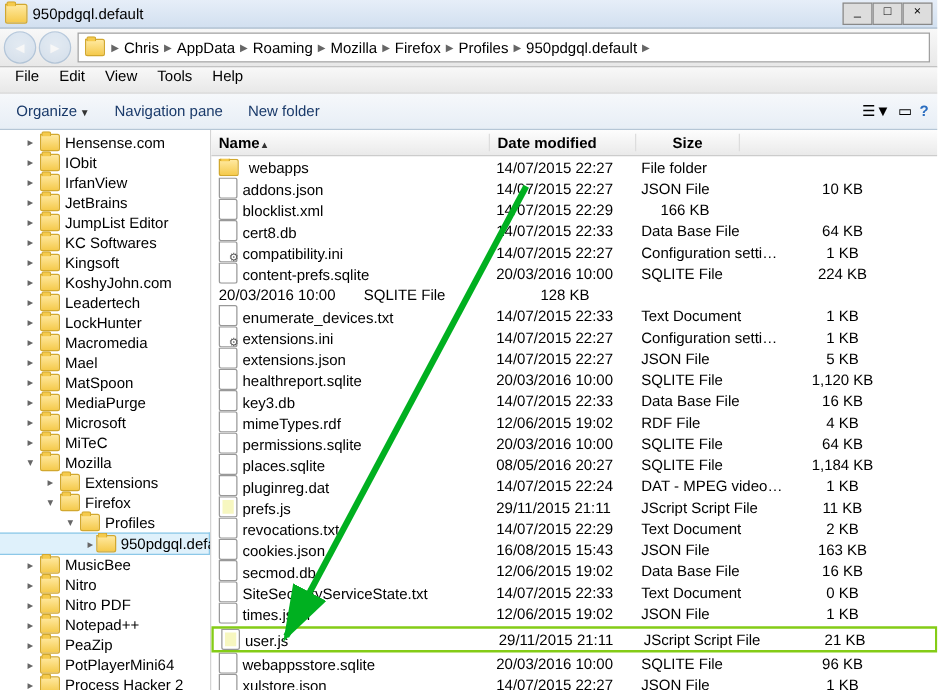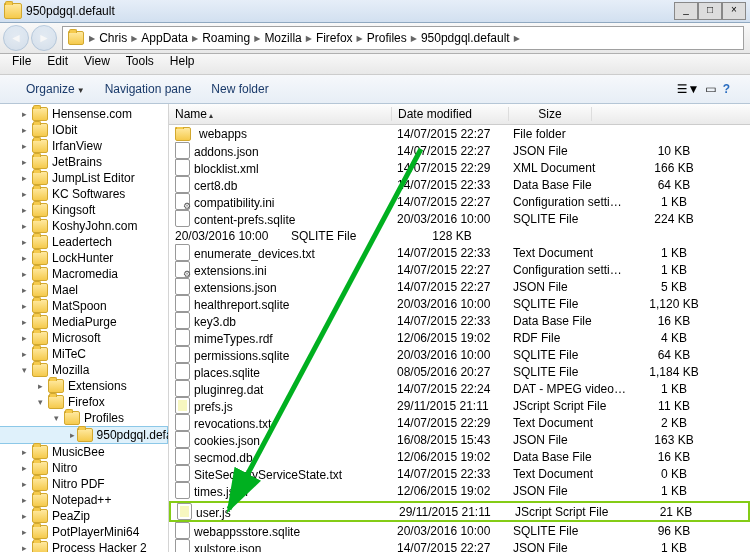--- a/index.html
+++ b/index.html
@@ -10,36 +10,36 @@
   .win-btn { width: 22px; height: 16px; background: #ddd; border: 1px solid #888; display: inline-block; text-align: center; line-height: 14px; font-size: 10px; cursor: default; }
   .navbar { height: 30px; background: linear-gradient(#f8f8f8, #e8e8e8); border-bottom: 1px solid #b0b0b0; display: flex; align-items: center; padding: 0 2px; }
   .nav-btn { width: 24px; height: 24px; border-radius: 50%; background: radial-gradient(#d8e6f4, #bcd2ea); border: 1px solid #7a9ec4; display: inline-flex; align-items: center; justify-content: center; margin: 0 1px; }
   .nav-btn.disabled { opacity: .5; }
   .nav-arrow { color: #fff; font-weight: bold; }
   .breadcrumbs { flex: 1; height: 22px; background: #fff; border: 1px solid #a0a0a0; margin: 0 4px; display: flex; align-items: center; padding: 0 3px; font-size: 12px; }
   .crumb { padding: 0 3px; }
   .crumb-sep { color: #666; font-size: 8px; margin: 0 1px; }
   .menubar { height: 20px; background: linear-gradient(#f8f8f8, #e8e8e8); border-bottom: 1px solid #ccc; display: flex; padding: 0 4px; }
   .menu-item { padding: 0 8px; }
-  .toolbar { height: 28px; background: linear-gradient(#f6f8fb, #e7eef6); border-bottom: 1px solid #b5c6d6; display: flex; align-items: center; padding: 0 20px; }
+  .toolbar { height: 28px; background: linear-gradient(#f6f8fb, #e7eef6); border-bottom: 1px solid #b5c6d6; display: flex; align-items: center; padding: 0 7px; }
   .tool-btn { padding: 2px 6px; margin-right: 8px; color: #1a3a6a; }
   .tool-btn .dd { font-size: 8px; margin-left: 2px; color: #333; }
   .toolbar-right { margin-left: auto; display: flex; gap: 6px; align-items: center; }
   .content { display: flex; height: calc(552px - 22px - 30px - 20px - 28px); }
   .tree { width: 168px; border-right: 1px solid #d4d4d4; overflow: hidden; padding-top: 2px; background: #fff; }
   .tree-row { display: flex; align-items: center; height: 16px; padding-left: 22px; white-space: nowrap; }
   .tree-row.depth1 { padding-left: 38px; }
   .tree-row.depth2 { padding-left: 54px; }
   .tree-row.depth3 { padding-left: 70px; }
   .tree-row.sel { background: #dff1fb; border: 1px solid #8cc8e8; border-left: none; }
   .folder-glyph { width: 14px; height: 12px; display: inline-block; background: linear-gradient(#ffe9a0, #f5ca4c); border: 1px solid #d2a82e; border-radius: 0 2px 2px 2px; position: relative; margin-right: 4px; flex-shrink: 0; }
   .folder-glyph::before { content: ""; position: absolute; top: -3px; left: 0; width: 6px; height: 3px; background: #f5ca4c; border: 1px solid #d2a82e; border-bottom: none; border-radius: 2px 2px 0 0; }
   .list { flex: 1; overflow: hidden; position: relative; }
   .list-header { height: 20px; background: linear-gradient(#fdfdfd, #eaeaea); border-bottom: 1px solid #ccc; display: flex; align-items: center; }
-  .col { border-right: 1px solid #ddd; padding: 0 6px; font-weight: 400; }
+  .col { border-right: 1px solid #ddd; padding: 0 6px; font-weight: 700; }
   .col-name { width: 210px; }
   .col-date { width: 104px; }
   .col-type { width: 114px; }
   .col-size { width: 70px; text-align: center; }
   .sort-caret { font-size: 8px; margin-left: 2px; color: #333; }
   .rows { }
   .row { height: 17px; display: flex; align-items: center; }
   .row.highlight { border: 2px solid #84cc16; margin-top: 2px; background: #fff; }
   .cell { padding: 0 6px; white-space: nowrap; overflow: hidden; text-overflow: ellipsis; }
   .cell.col-name { display: flex; align-items: flex-end; gap: 4px; }
@@ -275,21 +275,20 @@
           <div class="cell col-date">14/07/2015 22:27</div>
           <div class="cell col-type">JSON File</div>
           <div class="cell col-size">10 KB</div>
         </div>
         <div class="row">
           <div class="cell col-name">
             <span class="file-glyph file"></span>
             <span>blocklist.xml</span>
           </div>
           <div class="cell col-date">14/07/2015 22:29</div>
-          <div class="cell col-type">XML Document</div>
           <div class="cell col-size">166 KB</div>
         </div>
         <div class="row">
           <div class="cell col-name">
             <span class="file-glyph file"></span>
             <span>cert8.db</span>
           </div>
           <div class="cell col-date">14/07/2015 22:33</div>
           <div class="cell col-type">Data Base File</div>
           <div class="cell col-size">64 KB</div>

